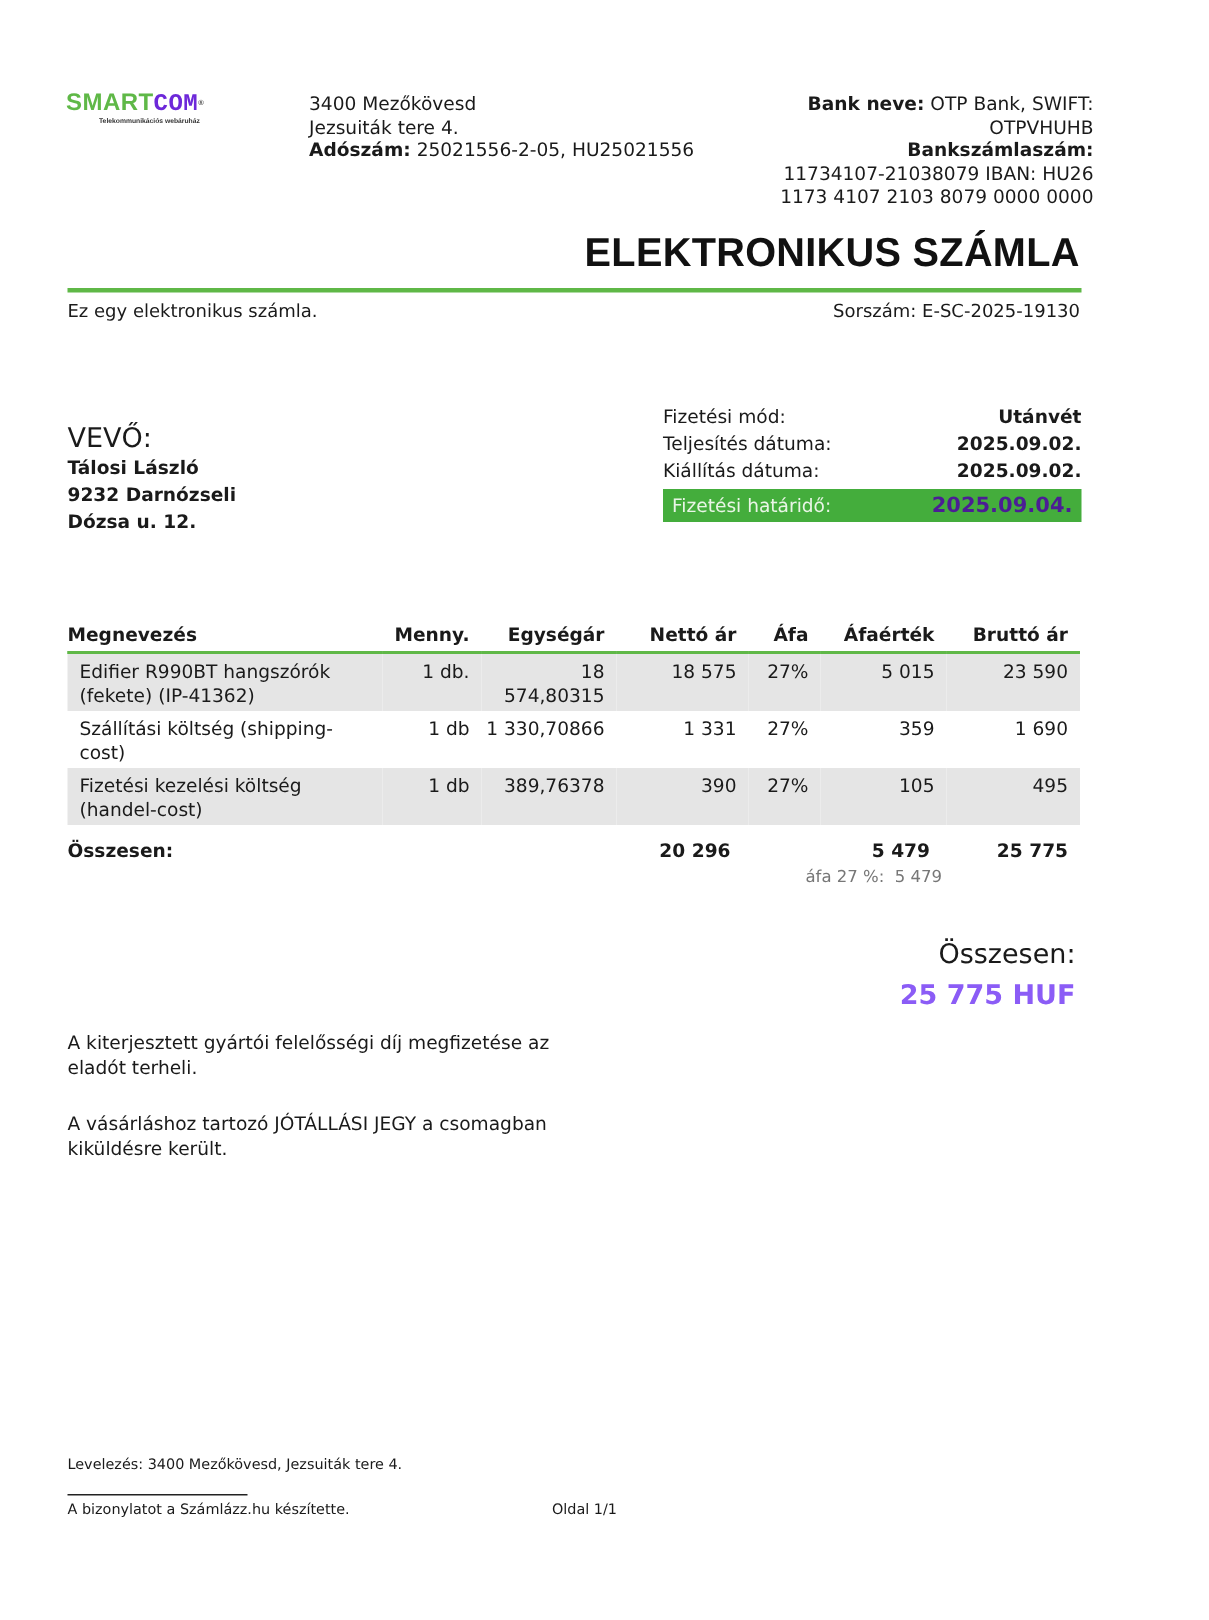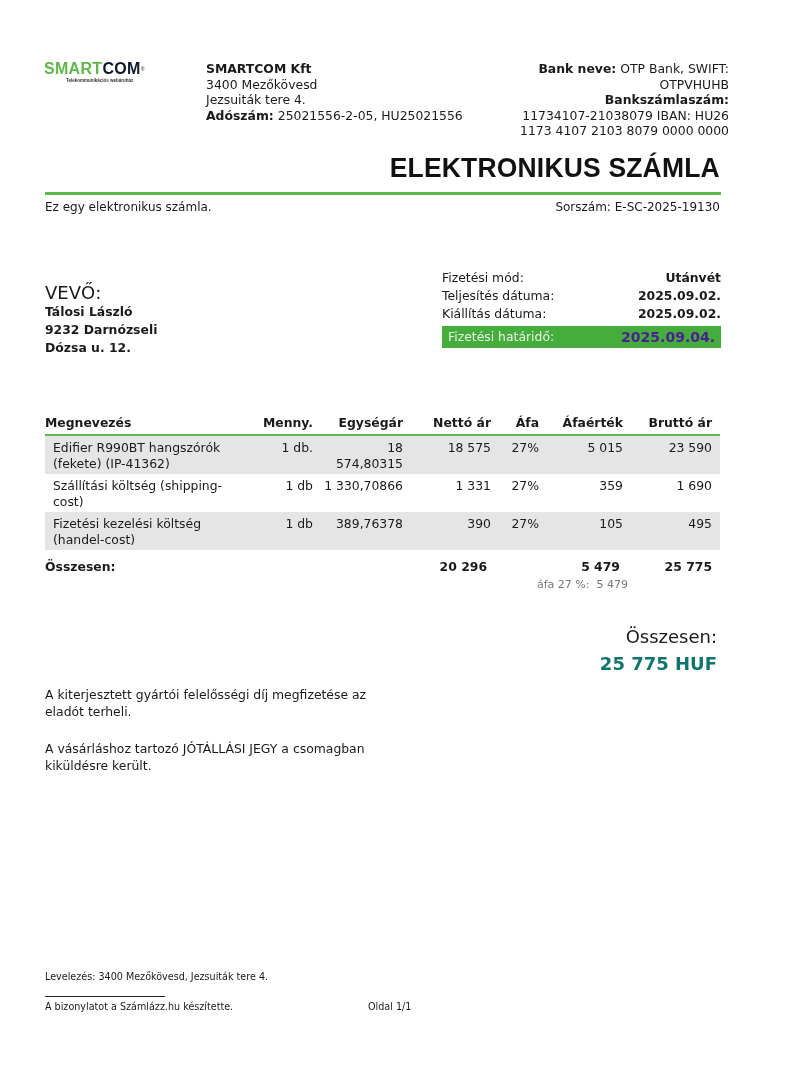--- a/index.html
+++ b/index.html
@@ -3,21 +3,21 @@
 <meta charset="utf-8">
 <style>
   html, body { margin:0; padding:0; background:#ffffff; }
   body { width:806px; height:1080px; position:relative; overflow:hidden;
          font-family:"DejaVu Sans", sans-serif; color:#1a1a1a; }
   .abs { position:absolute; }
   
   .logo { left:44px; top:60px; width:120px; }
   .logo-main { font-family:"Liberation Sans", sans-serif; font-weight:bold; font-size:16px; letter-spacing:0.3px; line-height:18px; white-space:nowrap; }
   .logo-main .g { color:#5fb847; }
-  .logo-main .r { color:#0f172a; }
+  .logo-main .r { color:#6d28d9;font-family:Liberation Mono, monospace; }
   .logo-main sup { font-size:5px; color:#555; vertical-align:top; }
   .logo-sub { font-family:"Liberation Sans", sans-serif; font-size:4.5px; color:#333; margin-left:22px; font-weight:bold; white-space:nowrap; }
   
   .seller { left:206px; top:61px; font-size:12.4px; line-height:15.5px; }
   .bank { left:504px; top:61px; font-size:12.4px; line-height:15.5px; width:225px;text-align:right; }
   b, .b { font-weight:bold; }
   .title { right:86px; top:153px; font-family:"Liberation Sans", sans-serif; font-weight:bold; font-size:27px; letter-spacing:0.2px; color:#111; transform:scaleX(0.98); transform-origin:right; }
   .rule { left:45px; top:192px; width:676px; height:3px; background:#5fb847; }
   .sub-left { left:45px; top:200px; font-size:12px; }
   .sub-right { right:86px; top:200px; font-size:12px; }
@@ -33,37 +33,36 @@
   
   table.items { position:absolute; left:45px; top:412px; width:675px; border-collapse:collapse; font-size:12.4px; }
   table.items th { font-weight:bold; text-align:right; padding:2px 8px 4px 0; border-bottom:2px solid #5fb847; height:16px; }
   table.items th.first { text-align:left; padding-left:0; }
   table.items td { vertical-align:top; text-align:right; padding:4px 8px 3px 0; line-height:15.5px; height:30px; }
   table.items td.first { text-align:left; padding-left:8px; }
   table.items tr.shade td { background:#e5e5e5; }
   .sum-row { left:45px; top:559px; width:675px; font-size:12.4px; font-weight:bold; }
   .vat-note { left:537px; top:578px; font-size:11px; color:#777; }
   .total-label { right:89px; top:626px; font-size:18px; }
-  .total-value { right:89px; top:653px; font-size:18px; font-weight:bold; color:#0f766e;margin-left:44px; }
+  .total-value { right:89px; top:653px; font-size:18px; font-weight:bold; color:#8b5cf6;margin-left:44px; }
   .note { left:45px; font-size:12.4px; line-height:17px; width:345px; }
   .footer-addr { left:45px; top:971px; font-size:9.6px; }
   .footer-line { left:45px; top:996px; width:120px; height:1px; background:#222; }
   .footer-left { left:45px; top:1001px; font-size:9.6px; }
   .footer-right { left:368px; top:1001px; font-size:9.6px; }
 </style>
 </head>
 <body>
 
 <div class="abs logo">
   <div class="logo-main"><span class="g">SMART</span><span class="r">COM</span><sup>®</sup></div>
   <div class="logo-sub">Telekommunikációs webáruház</div>
 </div>
 
 <div class="abs seller">
-  <div class="b">SMARTCOM Kft</div>
   <div>3400 Mezőkövesd</div>
   <div>Jezsuiták tere 4.</div>
   <div><span class="b">Adószám:</span> <span>25021556-2-05, HU25021556</span></div>
 </div>
 
 <div class="abs bank">
   <div><span class="b">Bank neve:</span> <span>OTP Bank, SWIFT: OTPVHUHB</span></div>
   <div class="b">Bankszámlaszám:</div>
   <div>11734107-21038079 IBAN: HU26 1173 4107 2103 8079 0000 0000</div>
 </div>

